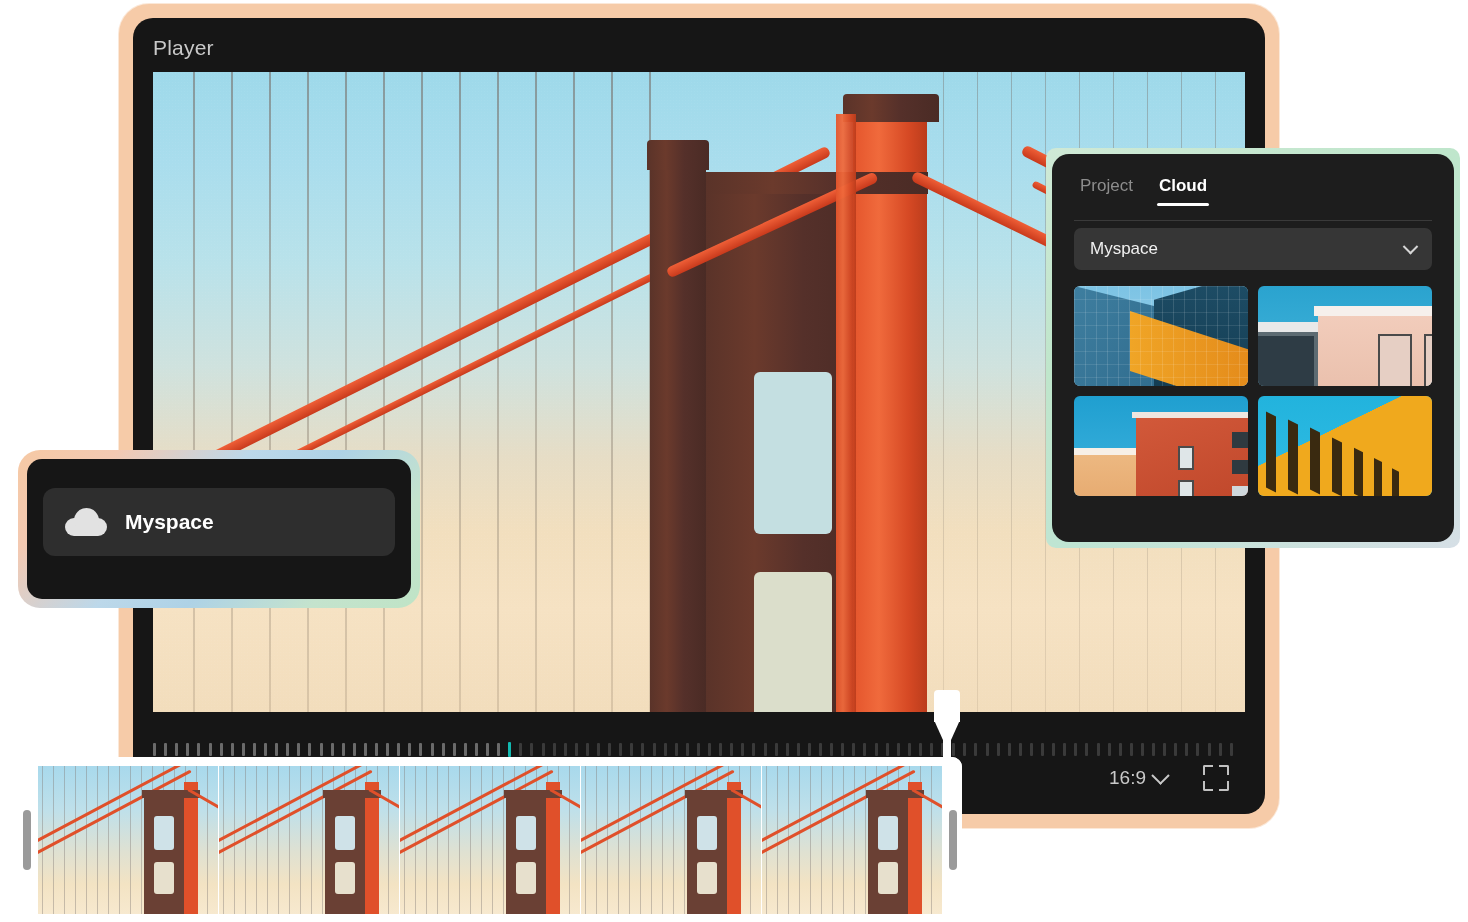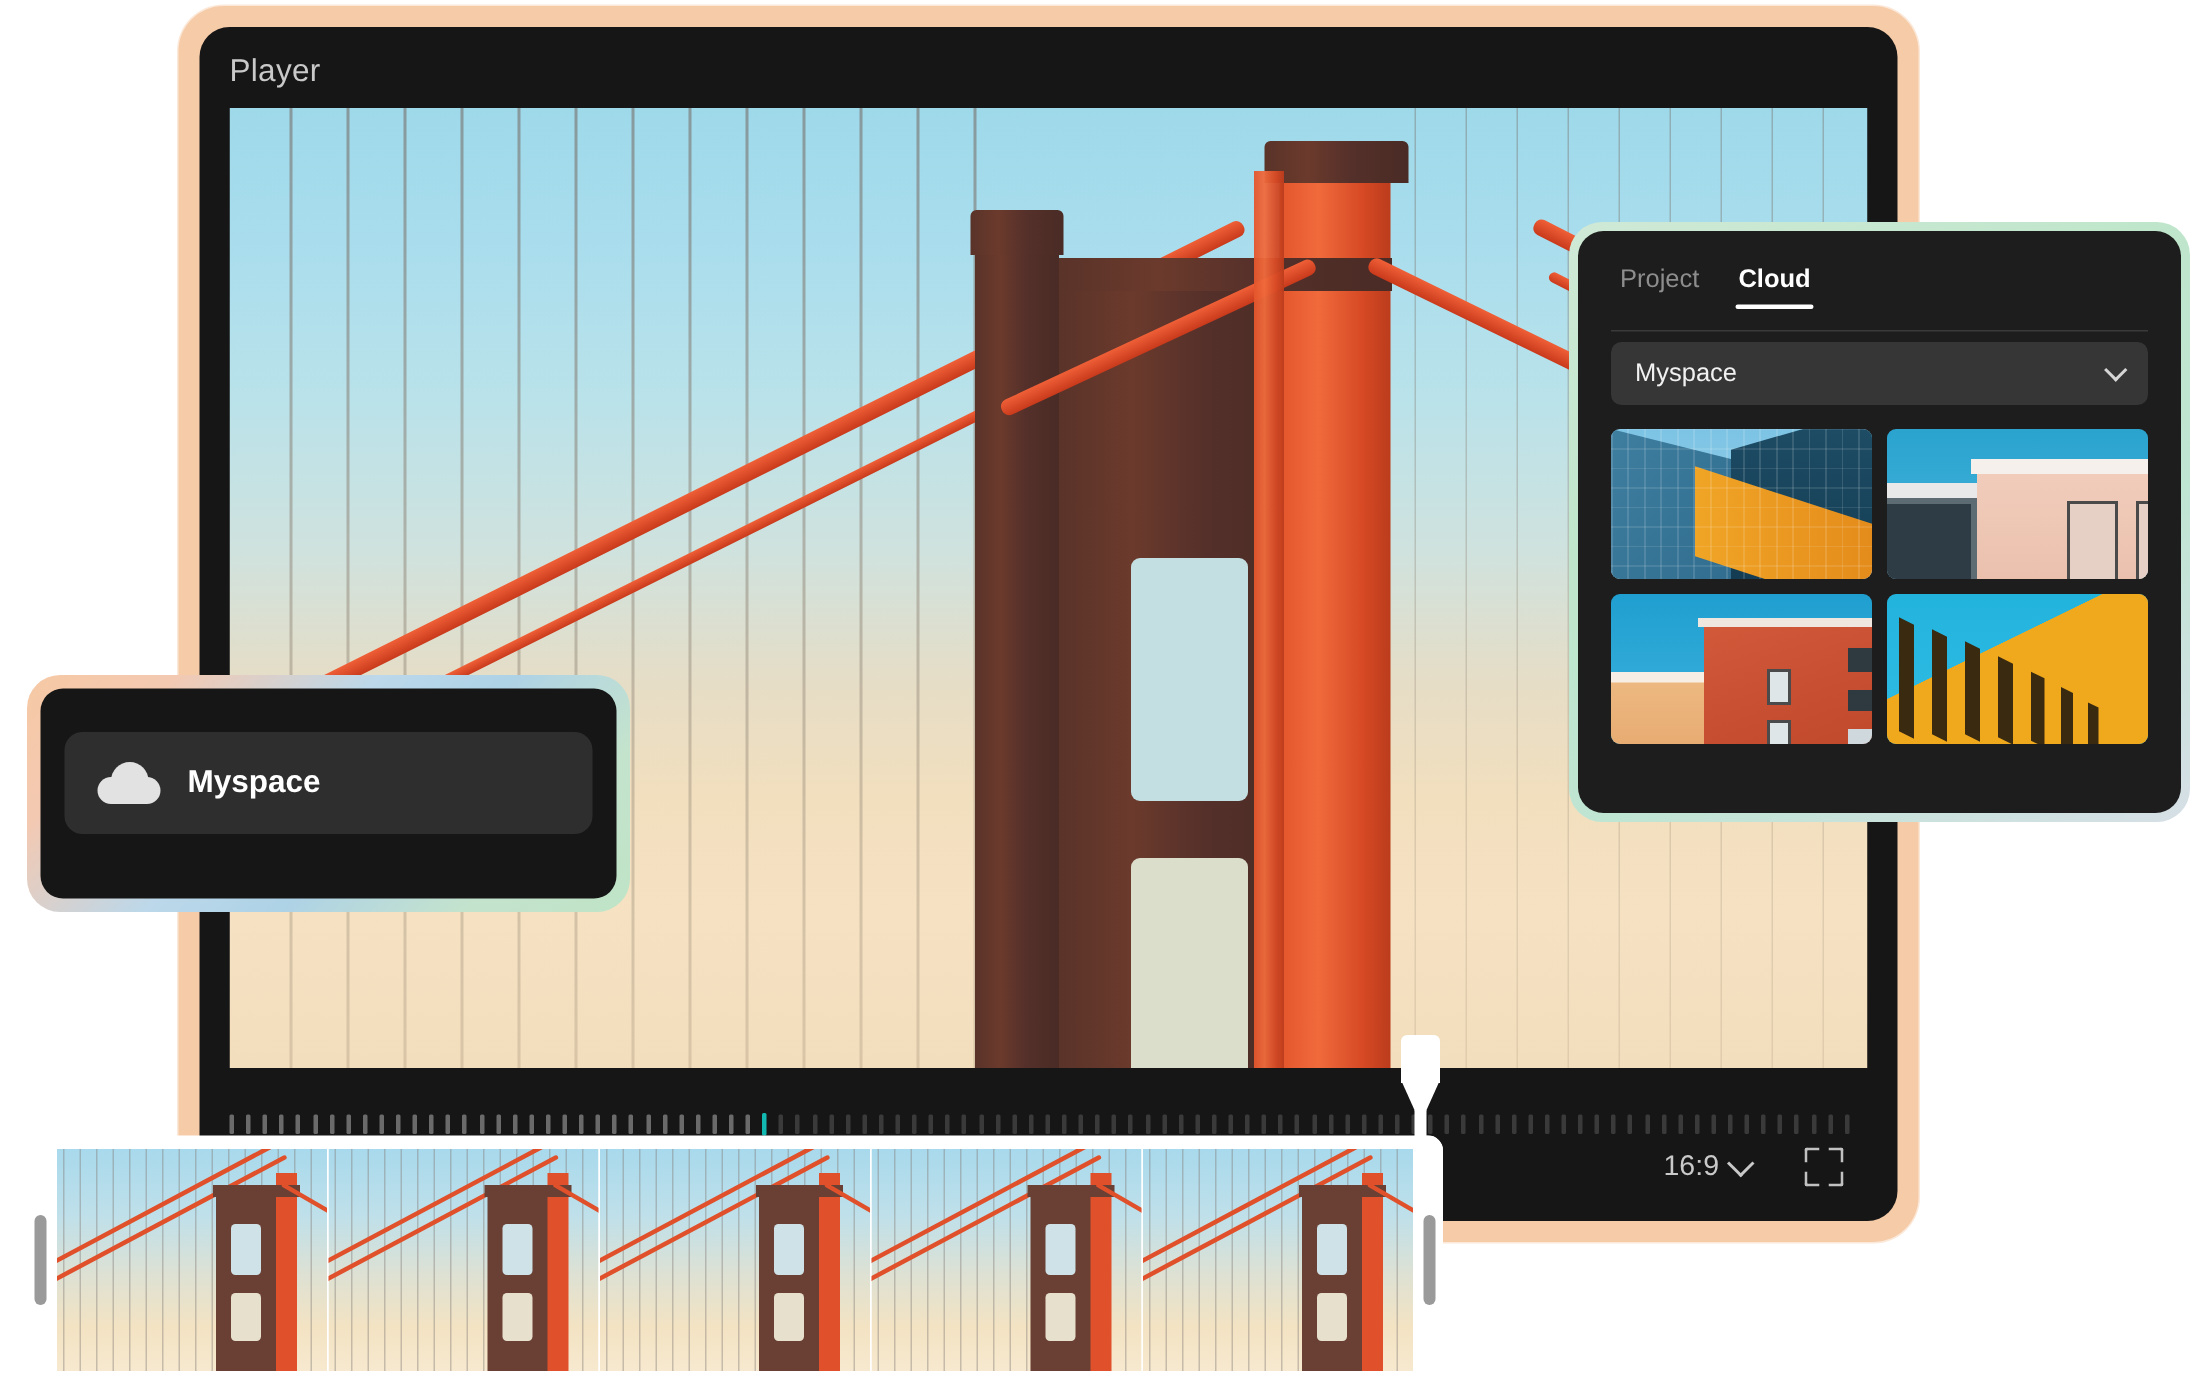--- a/index.html
+++ b/index.html
@@ -164,21 +164,21 @@
   .fs-icon i:nth-child(1){ left:0; top:0; border-right:0; border-bottom:0; border-radius:2px 0 0 0;}
   .fs-icon i:nth-child(2){ right:0; top:0; border-left:0; border-bottom:0; border-radius:0 2px 0 0;}
   .fs-icon i:nth-child(3){ left:0; bottom:0; border-right:0; border-top:0; border-radius:0 0 0 2px;}
   .fs-icon i:nth-child(4){ right:0; bottom:0; border-left:0; border-top:0; border-radius:0 0 2px 0;}
 
   
   .cloud-panel-wrap {
     position:absolute;
     left:1046px; top:148px;
     width: 414px; height: 400px;
-    border-radius: 22px;
+    border-radius: 10px;
     padding: 6px;
     background: linear-gradient(150deg,#cfe9d6 0%,#bfe6cb 35%,#bfe5d3 65%,#d6dfe6 100%);
     z-index: 20;
   }
   .cloud-panel {
     width:100%; height:100%;
     background:#1d1d1d;
     border-radius: 17px;
     padding: 22px 22px 20px;
     position:relative;

